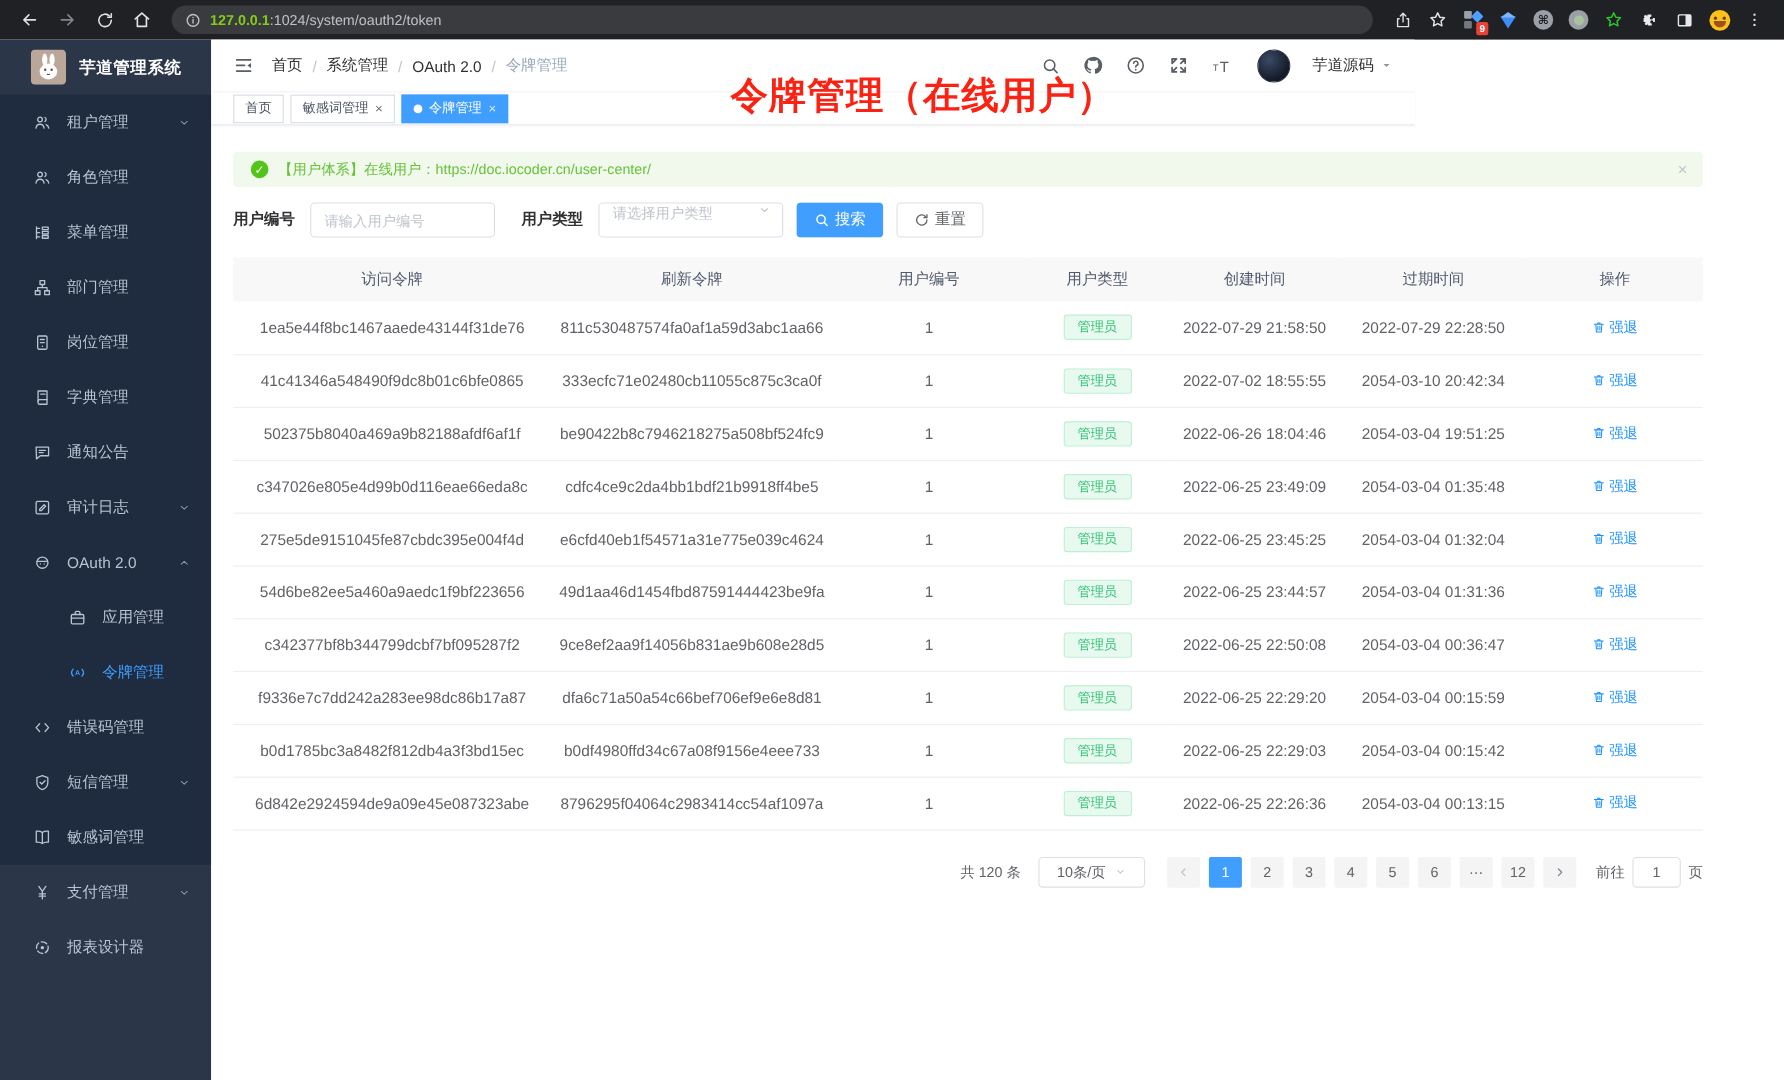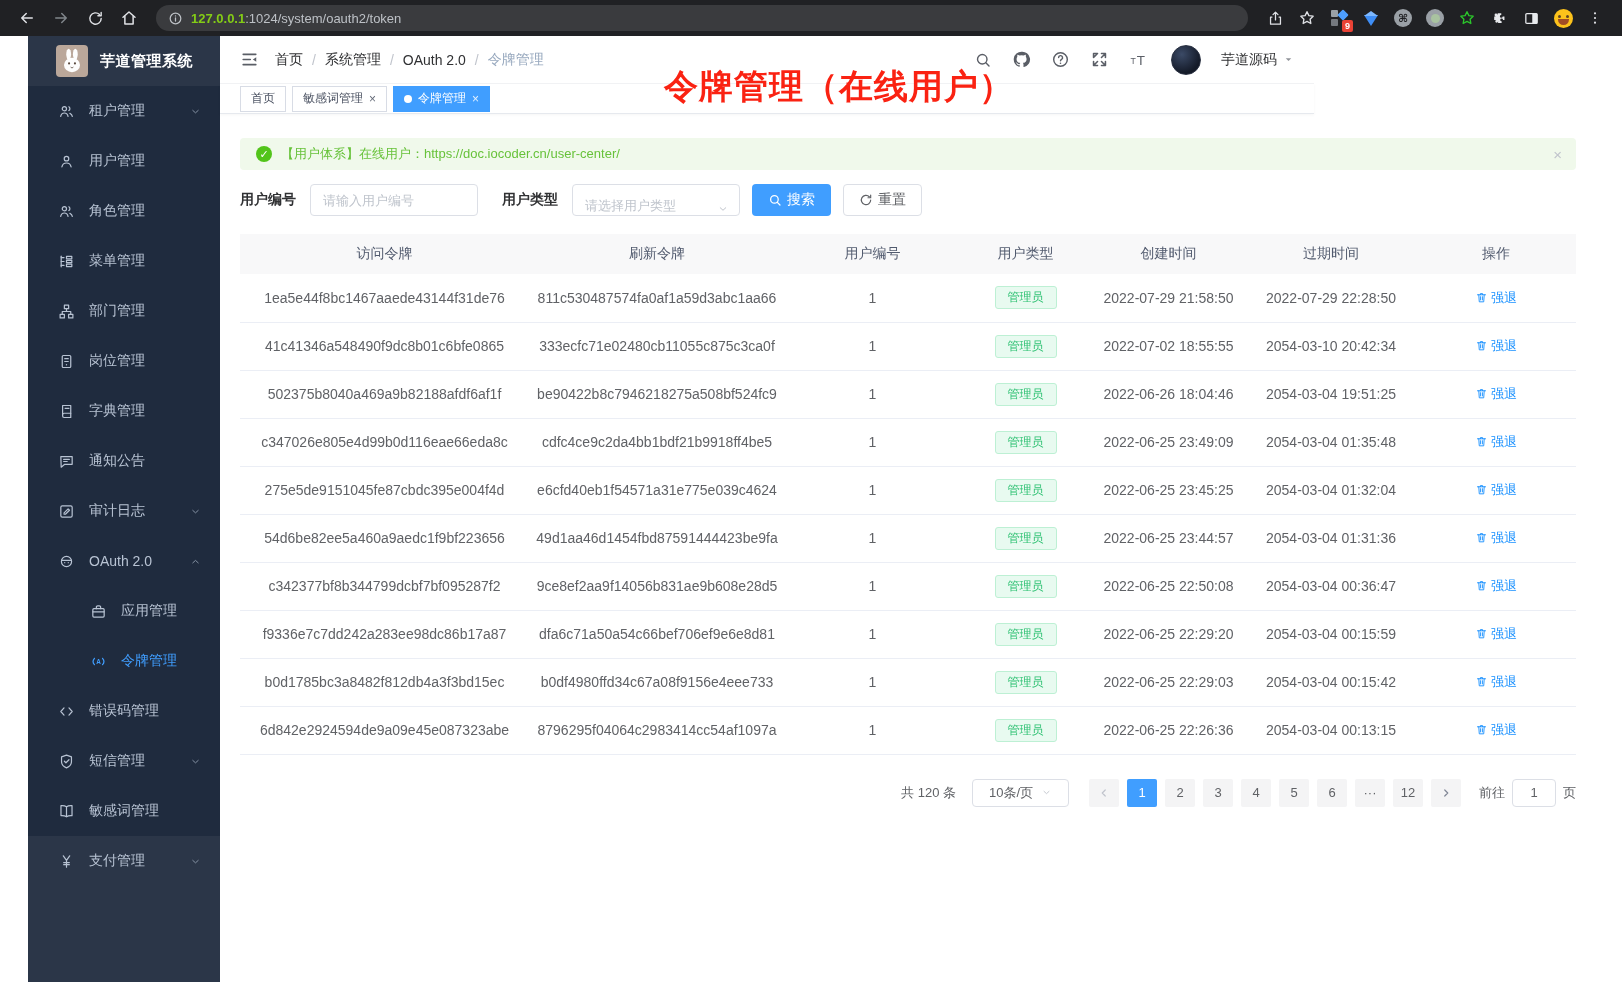--- a/index.html
+++ b/index.html
@@ -39,21 +39,21 @@
   .gem:before { content:""; position:absolute; left:-7px; top:-15px; width:0; height:0;
                 border-left:7px solid transparent; border-right:7px solid transparent;
                 border-bottom:5px solid #7db8ff; }
   .emojiface { width:19px; height:19px; border-radius:50%; background:#fcc21b; position:relative; }
   .emojiface i { position:absolute; width:3px; height:3px; background:#5f4323; border-radius:50%; top:6px; }
   .emojiface i.l { left:4px; } .emojiface i.r { right:4px; }
   .emojiface b { position:absolute; left:4px; right:4px; bottom:3px; height:6px;
                  border-radius:0 0 8px 8px; background:#a14d25; }
 
   
-  .app { position:absolute; top:36px; left:0; width:1286px; height:946px; display:flex;margin-left:28px; }
+  .app { position:absolute; top:36px; left:0; width:1286px; height:946px; display:flex; }
 
   
   .sidebar { width:192px; height:946px; background:#2b3648; flex:0 0 auto; }
   .logo { height:50px; display:flex; align-items:center; padding-left:28px; gap:12px; }
   .logo-title { color:#fff; font-size:15px; font-weight:700; letter-spacing:.5px; }
   .menu-dark { background:#1f2b3e; }
   .m-item { height:50px; display:flex; align-items:center; padding:0 18px 0 30px;
             color:#b8c3d3; font-size:14px; cursor:pointer; }
   .m-item .svg { flex:0 0 auto; }
   .m-label { margin-left:14px; white-space:nowrap; }
@@ -98,21 +98,21 @@
   .alert .aclose { position:absolute; right:14px; color:#c0c4cc; font-size:15px; cursor:pointer; }
 
   
   .filters { margin-top:14px; display:flex; align-items:center; font-size:14px; }
   .flabel { font-weight:700; color:#303133; margin-right:14px; }
   .finput { width:168px; height:32px; border:1px solid #dcdfe6; border-radius:4px;
             padding:0 12px; font-size:13px; color:#606266; outline:none;
             font-family:inherit; }
   .finput::placeholder { color:#bfc4cc; }
   .fselect { width:168px; height:32px; border:1px solid #dcdfe6; border-radius:4px;
-             display:flex; align-items:flex-end; padding:0 10px 0 12px; color:#bfc4cc;
+             display:flex; align-items:flex-start; padding:0 10px 0 12px; color:#bfc4cc;
              font-size:13px; cursor:pointer; }
   .fselect .caret { margin-left:auto; color:#c0c4cc; }
   .gap24 { width:24px; } .gap12 { width:12px; }
   .btn { height:32px; border-radius:4px; display:inline-flex; align-items:center; gap:5px;
          padding:0 15px; font-size:14px; cursor:pointer; border:1px solid transparent; }
   .btn-primary { background:#409eff; color:#fff; }
   .btn-plain { background:#fff; color:#606266; border-color:#dcdfe6; }
 
   
   table { width:1336px; margin-top:18px; border-collapse:collapse; table-layout:fixed; }
@@ -275,27 +275,20 @@
           </svg>
           <span class="m-label">租户管理</span>
           <span class="chev">
             <svg class="svg " width="13" height="13" viewBox="0 0 24 24" fill="none" stroke="currentColor" stroke-width="1.7" stroke-linecap="round" stroke-linejoin="round">
               <path d="M7 10l5 4.5 5-4.5"></path>
             </svg>
           </span>
         </div>
         <div class="m-item">
           <svg class="svg " width="17" height="17" viewBox="0 0 24 24" fill="none" stroke="currentColor" stroke-width="1.7" stroke-linecap="round" stroke-linejoin="round">
-            <circle cx="12" cy="8" r="3.2"></circle>
-            <path d="M5.5 19.5c.7-3.3 3.4-5.4 6.5-5.4s5.8 2.1 6.5 5.4"></path>
-          </svg>
-          <span class="m-label">用户管理</span>
-        </div>
-        <div class="m-item">
-          <svg class="svg " width="17" height="17" viewBox="0 0 24 24" fill="none" stroke="currentColor" stroke-width="1.7" stroke-linecap="round" stroke-linejoin="round">
             <circle cx="9" cy="8" r="3"></circle>
             <path d="M3.8 19c.5-3 2.6-4.9 5.2-4.9s4.7 1.9 5.2 4.9"></path>
             <path d="M15.3 5.4a3 3 0 0 1 0 5.2"></path>
             <path d="M16.8 14.6c1.9.8 3.1 2.3 3.4 4.4"></path>
           </svg>
           <span class="m-label">角色管理</span>
         </div>
         <div class="m-item">
           <svg class="svg " width="17" height="17" viewBox="0 0 24 24" fill="none" stroke="currentColor" stroke-width="1.7" stroke-linecap="round" stroke-linejoin="round">
             <path d="M4.5 4.5v15"></path>
@@ -408,20 +401,27 @@
         <div class="m-item">
           <svg class="svg " width="17" height="17" viewBox="0 0 24 24" fill="none" stroke="currentColor" stroke-width="1.7" stroke-linecap="round" stroke-linejoin="round">
             <path d="M7.5 4l4.5 6.5L16.5 4M12 10.5V20M8 13.5h8M8 16.5h8"></path>
           </svg>
           <span class="m-label">支付管理</span>
           <span class="chev">
             <svg class="svg " width="13" height="13" viewBox="0 0 24 24" fill="none" stroke="currentColor" stroke-width="1.7" stroke-linecap="round" stroke-linejoin="round">
               <path d="M7 10l5 4.5 5-4.5"></path>
             </svg>
           </span>
+        </div>
+        <div class="m-item">
+          <svg class="svg " width="17" height="17" viewBox="0 0 24 24" fill="none" stroke="currentColor" stroke-width="1.7" stroke-linecap="round" stroke-linejoin="round">
+            <circle cx="12" cy="12" r="7.5" stroke-dasharray="7.5 3.5"></circle>
+            <circle cx="12" cy="12" r="2.2" fill="currentColor" stroke="none"></circle>
+          </svg>
+          <span class="m-label">报表设计器</span>
         </div>
       </div>
   </div>
 
   <div class="main">
     <div class="navbar">
       <span class="hamb">
         <svg class="svg" width="19" height="19" viewBox="0 0 24 24" fill="none" stroke="currentColor" stroke-width="2" stroke-linecap="round">
             <path d="M4 5.5h16M4 12h9M4 18.5h16"></path>
             <path d="M20.5 9.2v5.6L16.2 12z" fill="currentColor" stroke="none"></path>

